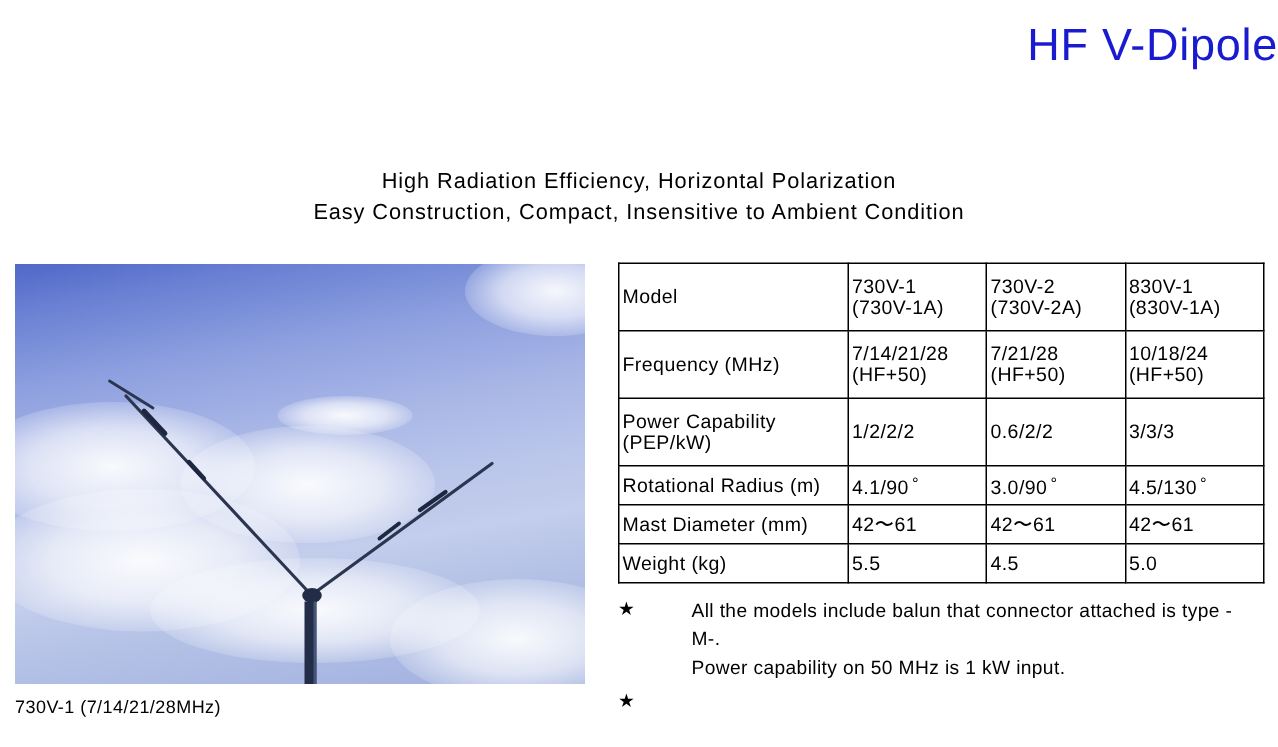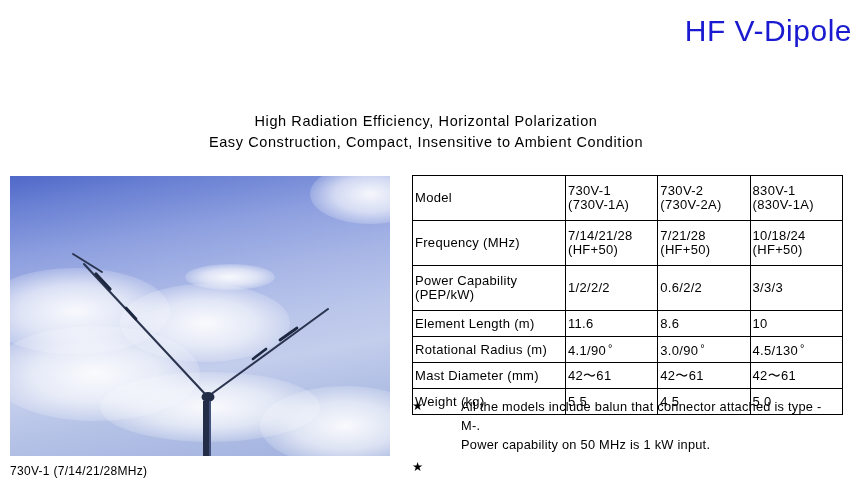--- a/index.html
+++ b/index.html
@@ -240,34 +240,20 @@
         <span class="cell-main">1/2/2/2</span>
       </td>
       <td class="col-val tall">
         <span class="cell-main">0.6/2/2</span>
       </td>
       <td class="col-val tall">
         <span class="cell-main">3/3/3</span>
       </td>
     </tr>
 
-    <tr>
-      <td class="col-label short">
-        <span class="cell-main">Element  Length  (m)</span>
-      </td>
-      <td class="col-val short">
-        <span class="cell-main">11.6</span>
-      </td>
-      <td class="col-val short">
-        <span class="cell-main">8.6</span>
-      </td>
-      <td class="col-val short">
-        <span class="cell-main">10</span>
-      </td>
-    </tr>
 
     <tr>
       <td class="col-label short">
         <span class="cell-main">Rotational  Radius  (m)</span>
       </td>
       <td class="col-val short">
         <span>4.1/90</span><span class="deg">°</span>
       </td>
       <td class="col-val short">
         <span>3.0/90</span><span class="deg">°</span>

